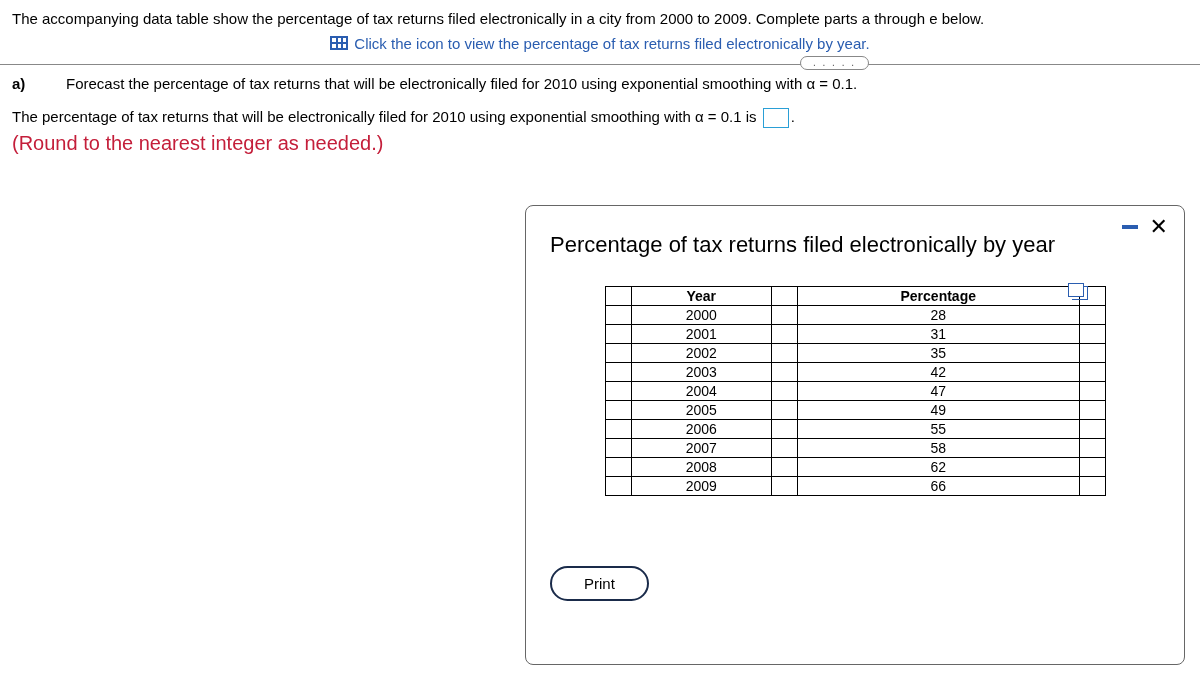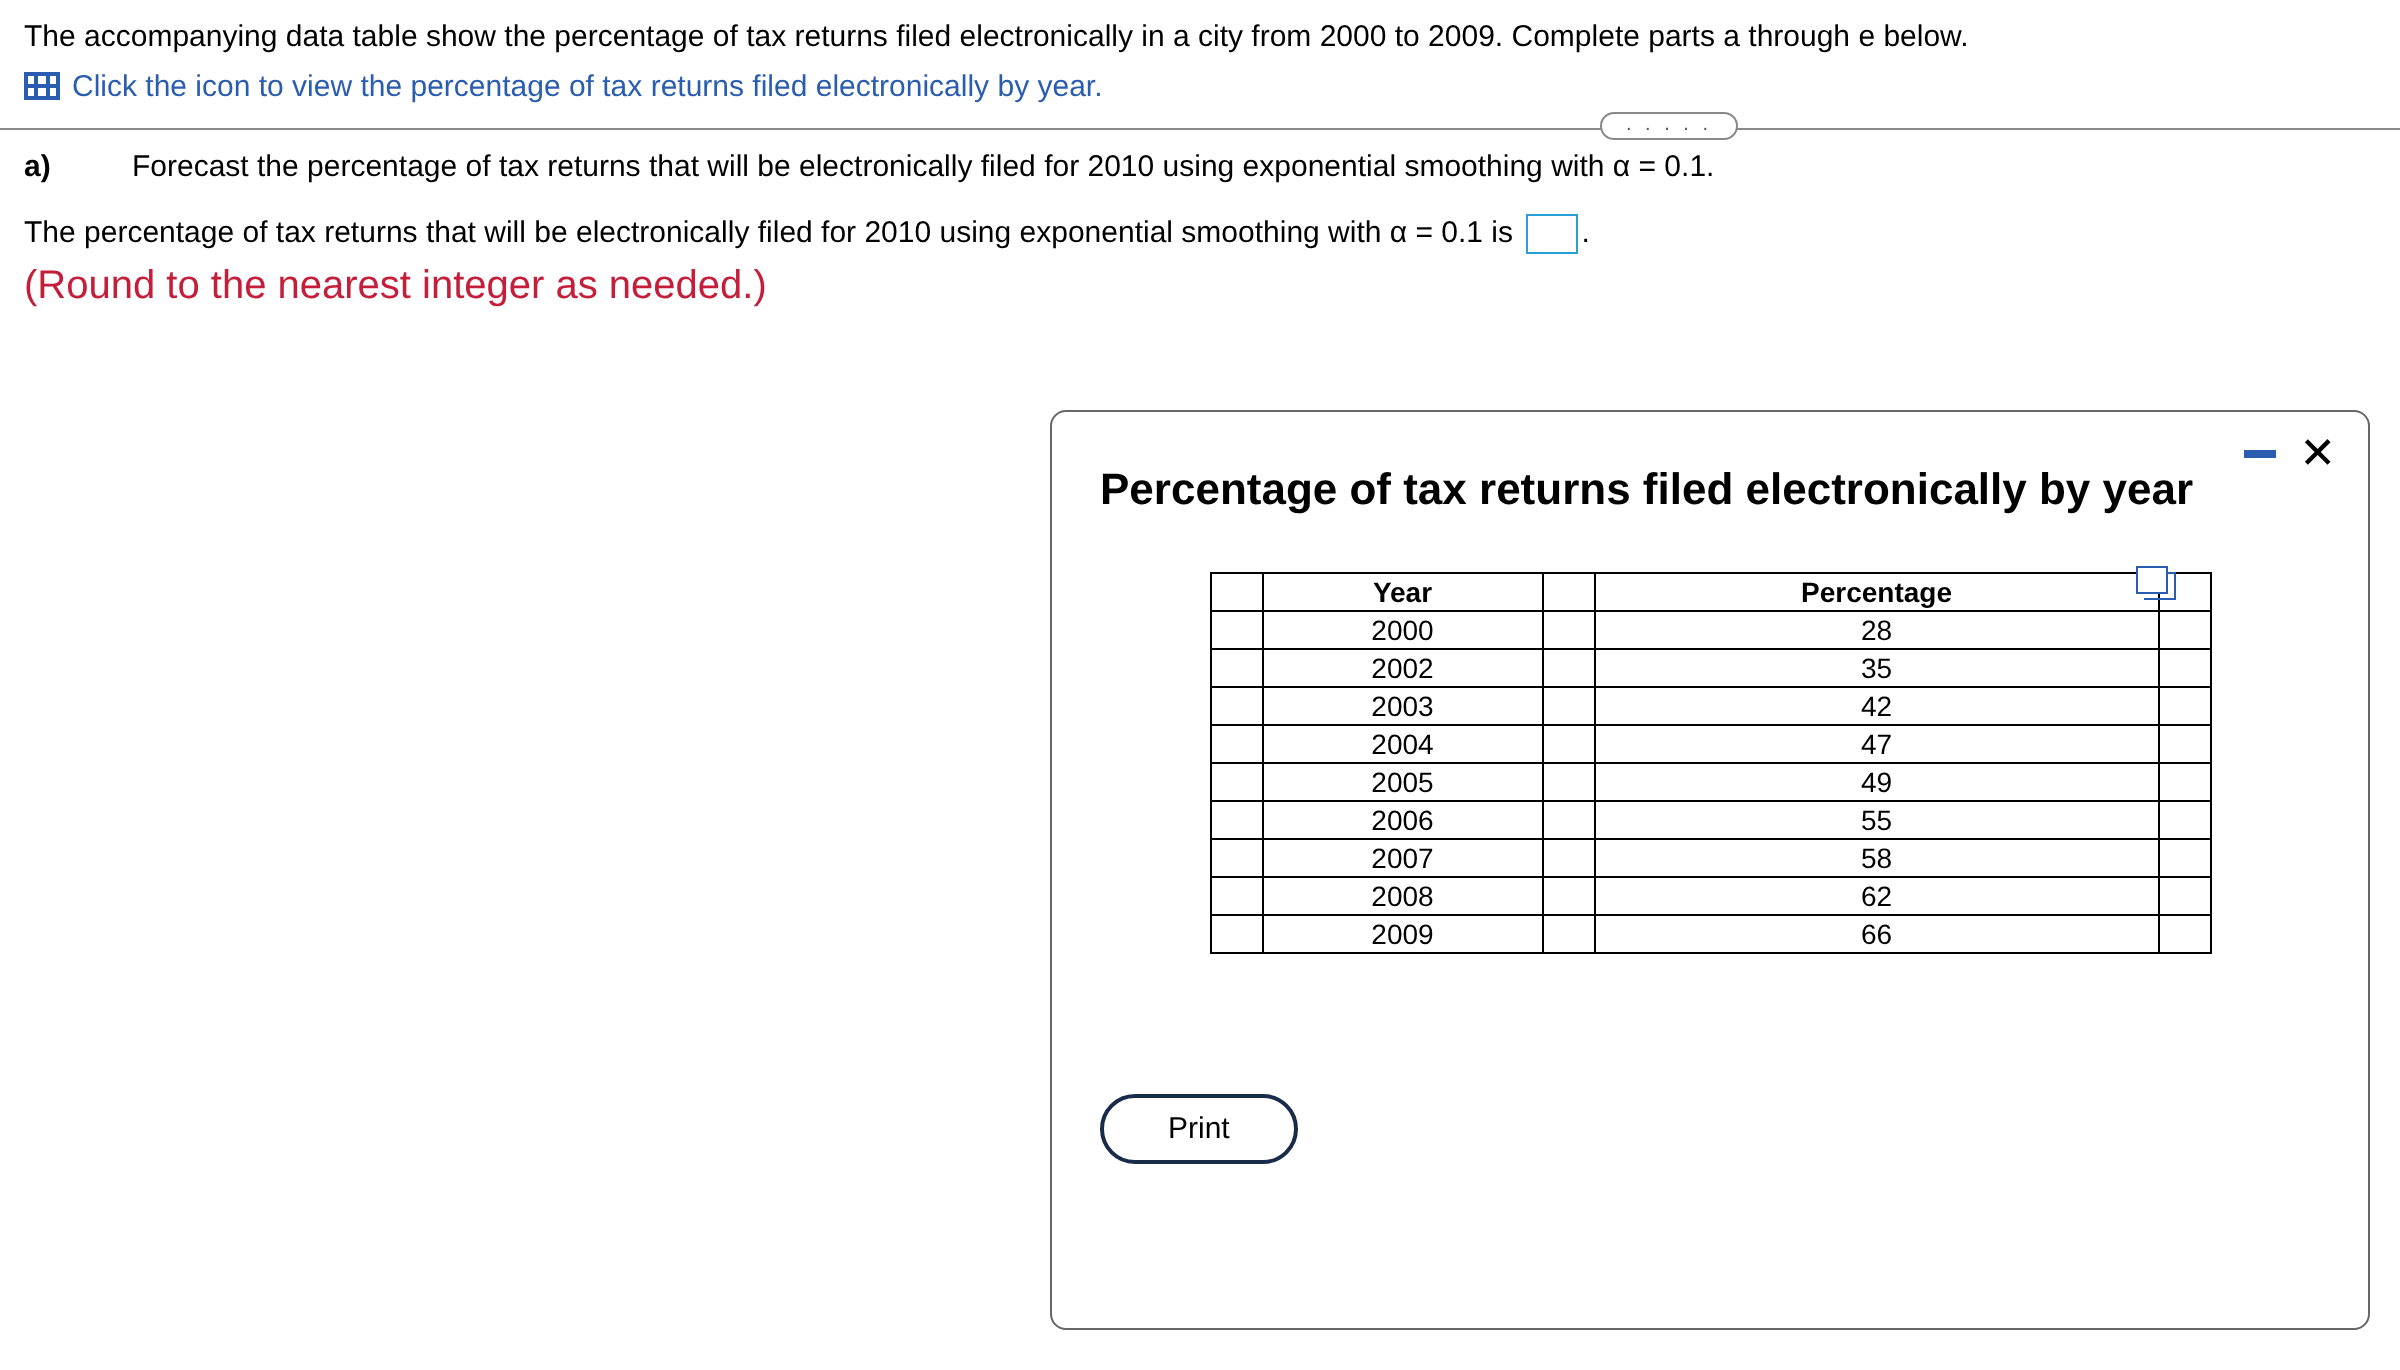--- a/index.html
+++ b/index.html
@@ -25,20 +25,21 @@
     
     .intro-text {
       font-size: 15px;
       line-height: 1.5;
     }
     
     .link-row {
       display: flex;
       align-items: center;
       margin-top: 4px;
+      justify-content: center;
     }
     
     .grid-icon {
       width: 18px;
       height: 14px;
       border: 1px solid #2a5db0;
       display: inline-flex;
       flex-wrap: wrap;
       margin-right: 6px;
     }
@@ -149,21 +150,21 @@
       font-size: 22px;
       font-weight: normal;
       line-height: 1;
       color: #000;
       cursor: pointer;
       user-select: none;
     }
     
     .modal-title {
       font-size: 22px;
-      font-weight: bold;
+      font-weight: normal;
       margin-bottom: 28px;
       margin-top: 6px;
     }
     
     .table-wrap {
       position: relative;
       display: flex;
       justify-content: center;
     }
     
@@ -293,20 +294,27 @@
       <tbody id="table-body">
       <tr>
             <td class="blank-col"></td>
             <td>2000</td>
             <td class="blank-col"></td>
             <td>28</td>
             <td class="blank-col"></td>
           </tr>
           <tr>
             <td class="blank-col"></td>
+            <td>2001</td>
+            <td class="blank-col"></td>
+            <td>31</td>
+            <td class="blank-col"></td>
+          </tr>
+          <tr>
+            <td class="blank-col"></td>
             <td>2002</td>
             <td class="blank-col"></td>
             <td>35</td>
             <td class="blank-col"></td>
           </tr>
           <tr>
             <td class="blank-col"></td>
             <td>2003</td>
             <td class="blank-col"></td>
             <td>42</td>

